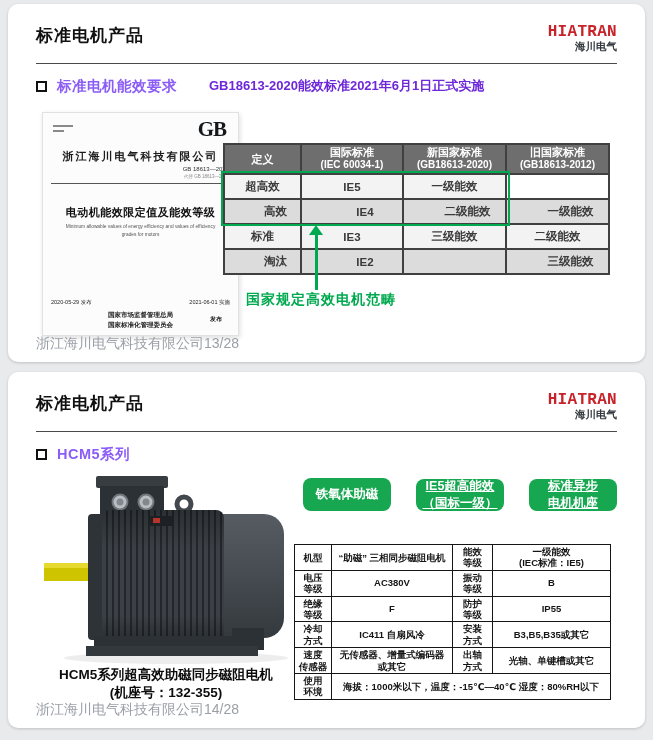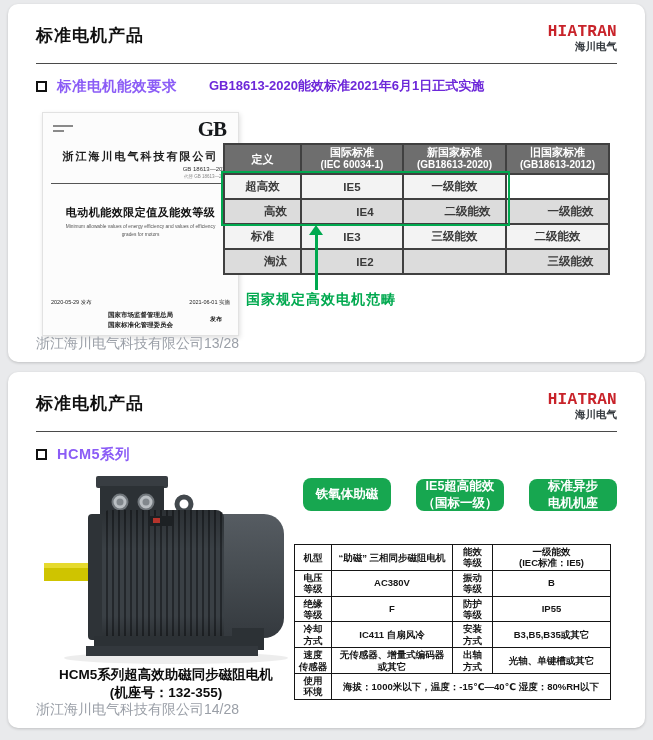--- a/index.html
+++ b/index.html
@@ -61,21 +61,21 @@
   .eff-table td.empty { background:#fff; }
 
   .hl-box { position:absolute; left:213px; top:167px; width:289px; height:55px; border:2.5px solid #00a94f; }
   .hl-arrow-head { position:absolute; left:301px; top:221px; width:0; height:0; border-left:7px solid transparent; border-right:7px solid transparent; border-bottom:10px solid #00a94f; }
   .hl-arrow-line { position:absolute; left:307px; top:230px; width:3px; height:56px; background:#00a94f; }
   .annotation { position:absolute; left:238px; top:287px; font-size:14px; font-weight:700; color:#00a94f; letter-spacing:1px; }
 
   
   .badges { position:absolute; left:295px; top:100px; width:314px; height:45px; display:flex; justify-content:space-between; align-items:center; }
   .badge { background:#17a750; color:#fff; border-radius:8px; width:88px; display:flex; flex-direction:column; justify-content:center; align-items:center; text-align:center; font-size:12.5px; font-weight:700; line-height:1.3; }
-  .badge.tall { height:32px; }
+  .badge.tall { height:32px;text-decoration:underline; }
   .badge.short { height:33px; }
 
   .motor { position:absolute; left:28px; top:98px; width:258px; height:198px; }
   .motor svg { width:100%; height:100%; display:block; }
   .motor-caption { position:absolute; left:10px; top:294px; width:296px; text-align:center; font-size:13.5px; font-weight:700; color:#0c0c0c; line-height:1.3; }
 
   .spec-table { position:absolute; left:286px; top:172px; width:316px; border-collapse:collapse; table-layout:fixed; }
   .spec-table td { border:1.5px solid #151515; height:21px; font-size:9.5px; font-weight:700; color:#151515; text-align:center; vertical-align:middle; padding:1px; line-height:1.2; white-space:pre-line; }
 </style>
 </head>

